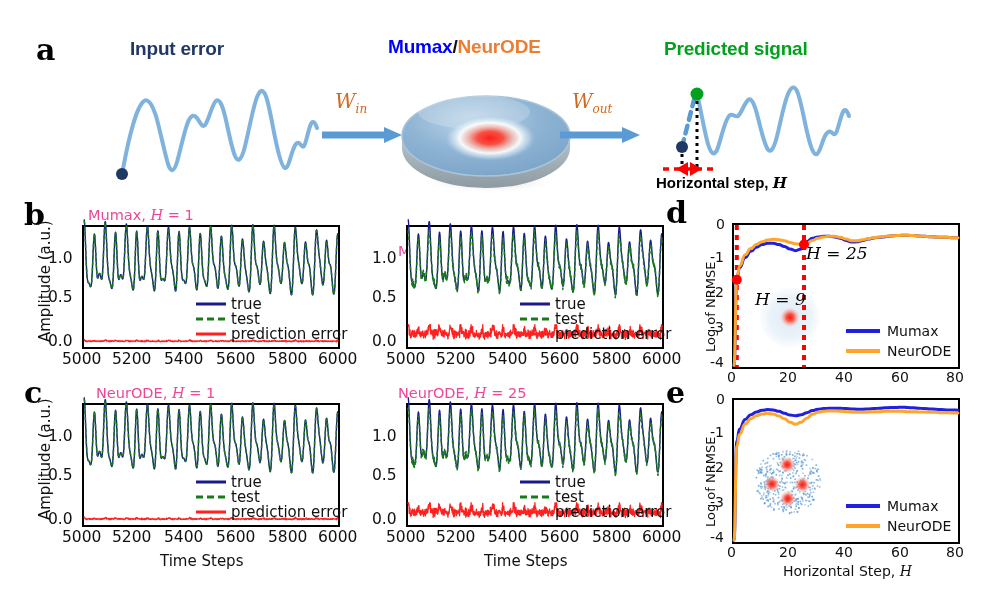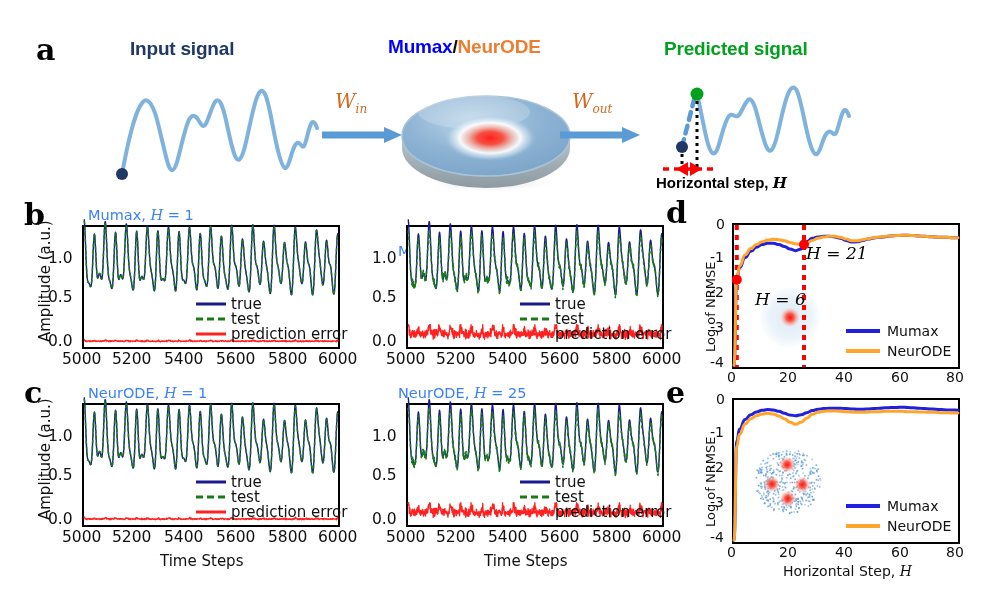--- a/index.html
+++ b/index.html
@@ -6,42 +6,42 @@
   body{width:982px;height:593px;position:relative;overflow:hidden;
        font-family:"DejaVu Sans",sans-serif;color:#000;}
   .fig{position:absolute;left:0;top:0;width:982px;height:593px;}
   .abs{position:absolute;}
   .panel-letter{font-family:"DejaVu Serif",serif;font-weight:bold;font-size:30px;line-height:1;}
   .a-title{font-family:"Liberation Sans",sans-serif;font-weight:bold;font-size:19px;letter-spacing:-.2px;}
   .w-lab{font-family:"DejaVu Serif",serif;font-style:italic;font-size:20px;color:#d2691e;}
   .w-lab sub{font-size:12px;font-style:italic;}
   .hstep{font-family:"Liberation Sans",sans-serif;font-weight:bold;font-size:15px;color:#000;}
   .hstep i{font-family:"DejaVu Serif",serif;font-style:italic;font-weight:bold;}
-  .sub-title{font-family:"DejaVu Sans",sans-serif;font-size:14.5px;color:#3b82f6;white-space:nowrap;}
+  .sub-title{font-family:"DejaVu Sans",sans-serif;font-size:14.5px;color:#ec4899;white-space:nowrap;}
   .sub-title i{font-family:"DejaVu Serif",serif;font-style:italic;}
   .axlab{font-family:"DejaVu Sans",sans-serif;font-size:15px;color:#111;}
   .axlab i{font-family:"DejaVu Serif",serif;font-style:italic;}
   .ylab{transform-origin:0 0;transform:rotate(-90deg);white-space:nowrap;}
   .tick{font-family:"DejaVu Sans",sans-serif;font-size:15.5px;color:#111;}
   .tick-d{font-size:14px;}
   .legtxt{font-family:"DejaVu Sans",sans-serif;font-size:15px;color:#111;white-space:nowrap;}
   .legtxt-big{font-size:14px;}
   .frame{border:2px solid #000;box-sizing:border-box;background:#fff;}
   svg{display:block;overflow:visible;}
   .hann{font-family:"DejaVu Sans",sans-serif;font-size:17px;color:#000;white-space:nowrap;}
   .hann i{font-family:"DejaVu Serif",serif;font-style:italic;}
 </style>
 </head>
 <body>
 
 <div class="fig">
 
   <div class="abs panel-letter" style="left:36px;top:35px;">a</div>
 
-  <div class="abs a-title" style="left:130px;top:38px;color:#1f3864;">Input signal</div>
+  <div class="abs a-title" style="left:130px;top:38px;color:#1f3864;">Input error</div>
 
   <div class="abs a-title" style="left:664px;top:38px;color:#00a21c;">Predicted signal</div>
 
   <div class="abs" style="left:388px;top:36px;white-space:nowrap;">
     <span class="a-title" style="color:#0000ff;">Mumax</span><span class="a-title" style="color:#111;">/</span><span class="a-title" style="color:#ed7d31;">NeurODE</span>
   </div>
 
   <svg class="abs" style="left:110px;top:72px;" width="215" height="105" viewBox="0 0 215 105">
     <path d="M12,102 C14,92 16,80 20,64 C24,48 28,34 34,29 C38,26 42,32 46,44
              C50,58 54,78 58,92 C61,101 64,100 67,90 C71,76 74,60 78,50
@@ -213,21 +213,21 @@
 
   <div class="abs tick" style="left:386px;top:350px;">5000</div>
   <div class="abs tick" style="left:436px;top:350px;">5200</div>
   <div class="abs tick" style="left:488px;top:350px;">5400</div>
   <div class="abs tick" style="left:540px;top:350px;">5600</div>
   <div class="abs tick" style="left:592px;top:350px;">5800</div>
   <div class="abs tick" style="left:642px;top:350px;">6000</div>
 
   <div class="abs panel-letter" style="left:24px;top:378px;">c</div>
 
-  <div class="abs sub-title" style="left:88px;top:385px;">
+  <div class="abs sub-title" style="left:96px;top:385px;">
     <span>NeurODE,</span>
     <i>H</i><span> = 1</span>
   </div>
 
   <div class="abs axlab ylab" style="left:36px;top:520px;">Amplitude (a.u.)</div>
 
   <div class="abs tick" style="left:48px;top:427px;">1.0</div>
   <div class="abs tick" style="left:48px;top:466px;">0.5</div>
   <div class="abs tick" style="left:48px;top:510px;">0.0</div>
 
@@ -348,24 +348,24 @@
         <line x1="2.8000000000000003" x2="2.8000000000000003" y1="0" y2="142" stroke="#ff0000" stroke-width="4" stroke-dasharray="5,5"></line>
         <line x1="70" x2="70" y1="0" y2="142" stroke="#ff0000" stroke-width="4" stroke-dasharray="5,5"></line>
         <path d="M0.00,140.29 C1.40,140.29 1.40,54.75 2.80,54.75 C4.20,54.75 4.20,42.77 5.60,42.77 C8.40,42.77 8.40,32.51 11.20,32.51 C14.00,32.51 14.00,26.35 16.80,26.35 C19.60,26.35 19.60,22.24 22.40,22.24 C25.20,22.24 25.20,19.50 28.00,19.50 C30.80,19.50 30.80,18.13 33.60,18.13 C36.40,18.13 36.40,18.13 39.20,18.13 C42.00,18.13 42.00,19.50 44.80,19.50 C47.60,19.50 47.60,21.56 50.40,21.56 C53.20,21.56 53.20,23.95 56.00,23.95 C58.80,23.95 58.80,25.66 61.60,25.66 C64.40,25.66 64.40,23.95 67.20,23.95 C68.60,23.95 68.60,19.50 70.00,19.50 C71.40,19.50 71.40,16.77 72.80,16.77 C75.60,16.77 75.60,13.34 78.40,13.34 C81.20,13.34 81.20,11.98 84.00,11.98 C86.80,11.98 86.80,11.29 89.60,11.29 C92.40,11.29 92.40,11.29 95.20,11.29 C98.00,11.29 98.00,11.98 100.80,11.98 C103.60,11.98 103.60,13.34 106.40,13.34 C109.20,13.34 109.20,15.40 112.00,15.40 C114.80,15.40 114.80,17.11 117.60,17.11 C120.40,17.11 120.40,16.77 123.20,16.77 C126.00,16.77 126.00,15.40 128.80,15.40 C131.60,15.40 131.60,14.03 134.40,14.03 C137.20,14.03 137.20,13.00 140.00,13.00 C142.80,13.00 142.80,12.32 145.60,12.32 C148.40,12.32 148.40,11.63 151.20,11.63 C154.00,11.63 154.00,10.95 156.80,10.95 C159.60,10.95 159.60,10.61 162.40,10.61 C165.20,10.61 165.20,10.27 168.00,10.27 C170.80,10.27 170.80,10.27 173.60,10.27 C176.40,10.27 176.40,10.61 179.20,10.61 C182.00,10.61 182.00,10.95 184.80,10.95 C187.60,10.95 187.60,11.29 190.40,11.29 C193.20,11.29 193.20,11.63 196.00,11.63 C198.80,11.63 198.80,11.98 201.60,11.98 C204.40,11.98 204.40,12.32 207.20,12.32 C210.00,12.32 210.00,12.32 212.80,12.32 C215.60,12.32 215.60,12.66 218.40,12.66 C221.20,12.66 221.20,12.66 224.00,12.66" fill="none" stroke="#2020dd" stroke-width="3" stroke-linecap="round"></path>
         <path d="M0.00,140.29 C1.40,140.29 1.40,54.75 2.80,54.75 C4.20,54.75 4.20,41.06 5.60,41.06 C8.40,41.06 8.40,29.77 11.20,29.77 C14.00,29.77 14.00,23.61 16.80,23.61 C19.60,23.61 19.60,19.50 22.40,19.50 C25.20,19.50 25.20,16.77 28.00,16.77 C30.80,16.77 30.80,15.06 33.60,15.06 C36.40,15.06 36.40,14.37 39.20,14.37 C42.00,14.37 42.00,14.71 44.80,14.71 C47.60,14.71 47.60,15.74 50.40,15.74 C53.20,15.74 53.20,17.45 56.00,17.45 C58.80,17.45 58.80,18.82 61.60,18.82 C64.40,18.82 64.40,19.50 67.20,19.50 C68.60,19.50 68.60,19.50 70.00,19.50 C71.40,19.50 71.40,18.13 72.80,18.13 C75.60,18.13 75.60,15.40 78.40,15.40 C81.20,15.40 81.20,13.34 84.00,13.34 C86.80,13.34 86.80,11.98 89.60,11.98 C92.40,11.98 92.40,11.29 95.20,11.29 C98.00,11.29 98.00,11.29 100.80,11.29 C103.60,11.29 103.60,12.32 106.40,12.32 C109.20,12.32 109.20,14.03 112.00,14.03 C114.80,14.03 114.80,15.74 117.60,15.74 C120.40,15.74 120.40,15.74 123.20,15.74 C126.00,15.74 126.00,14.71 128.80,14.71 C131.60,14.71 131.60,13.69 134.40,13.69 C137.20,13.69 137.20,12.66 140.00,12.66 C142.80,12.66 142.80,11.98 145.60,11.98 C148.40,11.98 148.40,11.29 151.20,11.29 C154.00,11.29 154.00,10.95 156.80,10.95 C159.60,10.95 159.60,10.61 162.40,10.61 C165.20,10.61 165.20,10.27 168.00,10.27 C170.80,10.27 170.80,10.27 173.60,10.27 C176.40,10.27 176.40,10.61 179.20,10.61 C182.00,10.61 182.00,10.95 184.80,10.95 C187.60,10.95 187.60,11.29 190.40,11.29 C193.20,11.29 193.20,11.63 196.00,11.63 C198.80,11.63 198.80,11.98 201.60,11.98 C204.40,11.98 204.40,12.32 207.20,12.32 C210.00,12.32 210.00,12.32 212.80,12.32 C215.60,12.32 215.60,12.66 218.40,12.66 C221.20,12.66 221.20,12.66 224.00,12.66" fill="none" stroke="#ffa52c" stroke-width="3" stroke-linecap="round"></path>
         <circle cx="2.8000000000000003" cy="54.74698795180724" r="5" fill="#ff0000"></circle>
         <circle cx="70" cy="19.503614457831333" r="5" fill="#ff0000"></circle>
       </svg>
   </div>
 
   <div class="abs hann" style="left:755px;top:289px;">
-    <i>H = 6</i>
+    <i>H = 9</i>
   </div>
   <div class="abs hann" style="left:806px;top:243px;">
-    <i>H = 21</i>
+    <i>H = 25</i>
   </div>
 
   <div class="abs" style="left:846px;top:321px;">
     <div style="display:flex;align-items:center;gap:7px;height:20px;">
       <svg width="34" height="10">
           <line x1="0" y1="5" x2="34" y2="5" stroke="#2020dd" stroke-width="4"></line>
         </svg>
       <span class="legtxt legtxt-big">Mumax</span>
     </div>
     <div style="display:flex;align-items:center;gap:7px;height:20px;">

